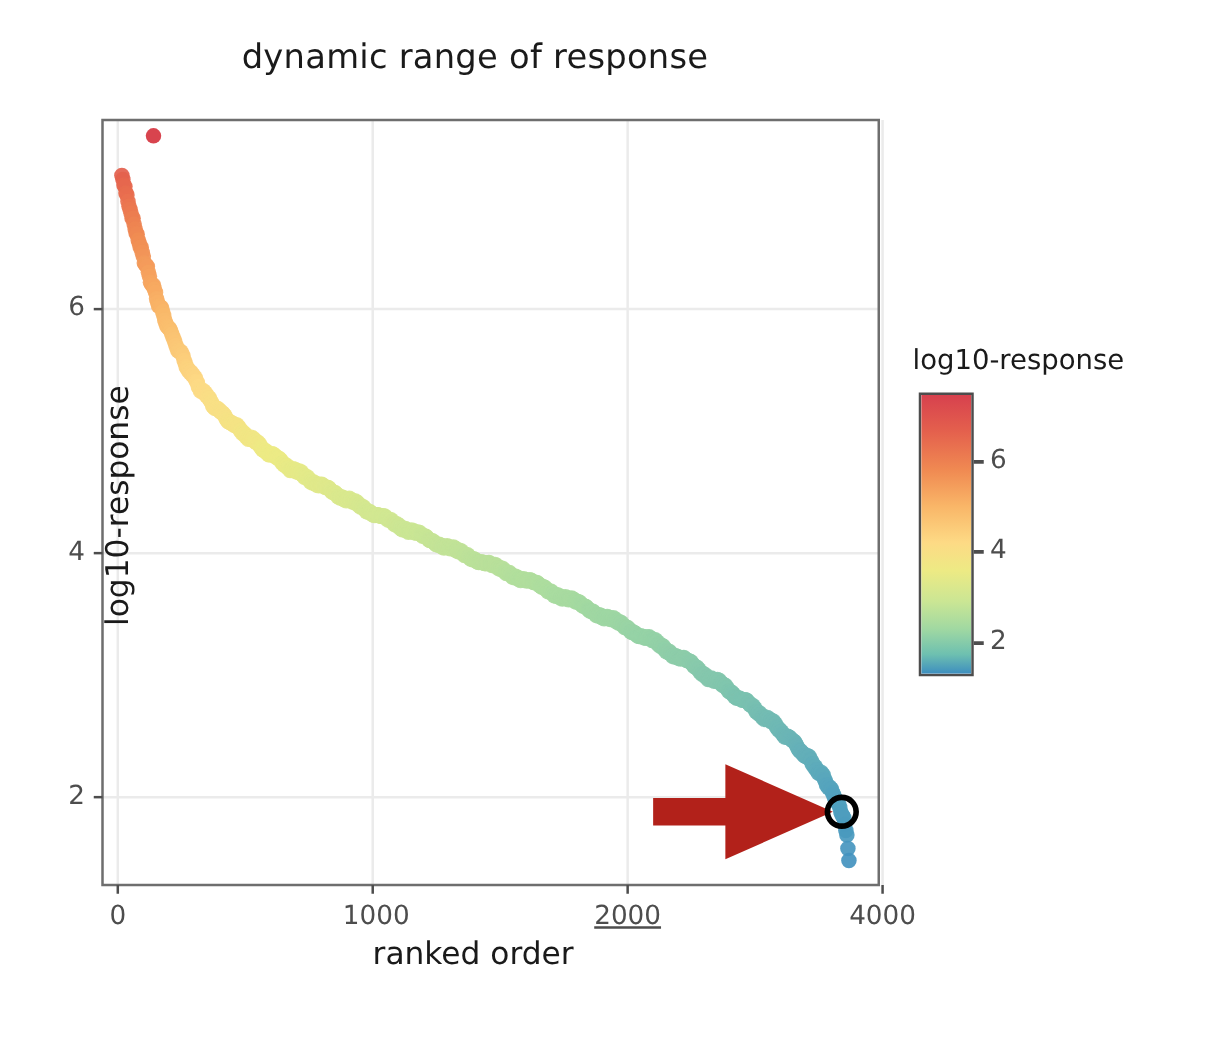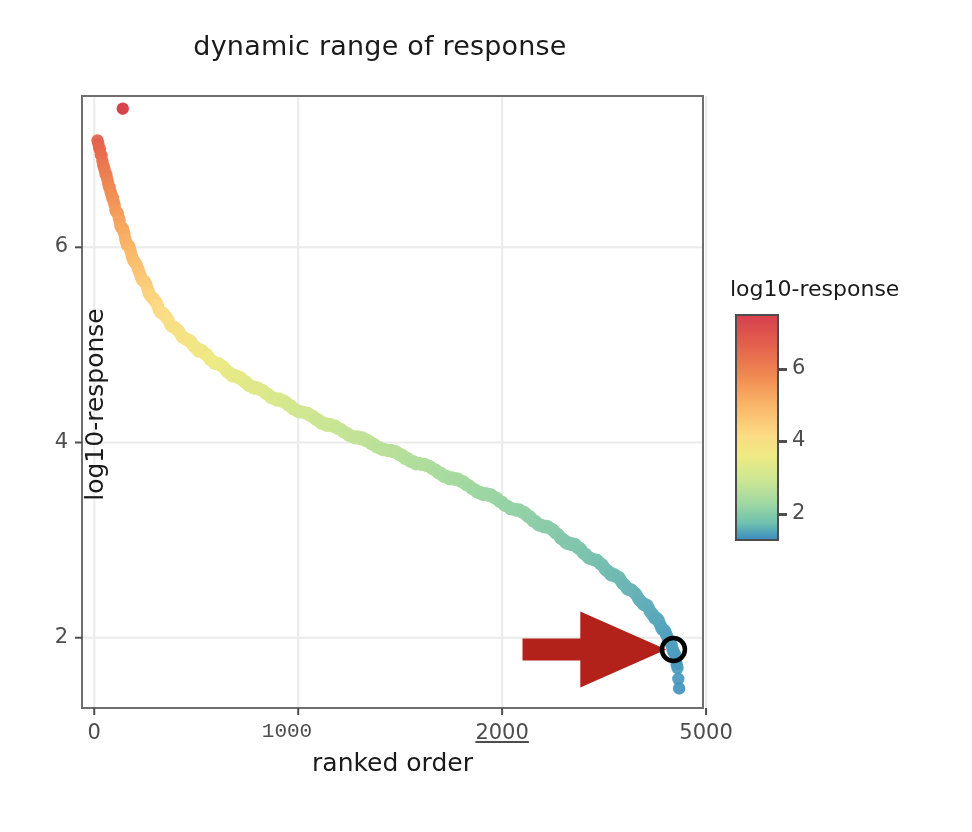--- a/index.html
+++ b/index.html
@@ -7,21 +7,21 @@
     width:972px;height:832px;background:#ffffff;
     font-family:"DejaVu Sans", sans-serif;
     overflow:hidden;position:relative;
   }
   #stage{position:absolute;left:0;top:0;width:940px;height:832px;}
   .title{
     position:absolute;left:0;top:30px;width:760px;text-align:center;
     font-size:27px;color:#1a1a1a;letter-spacing:0.2px;
   }
   .xlab{
-    position:absolute;left:82px;top:748px;width:621px;text-align:center;
+    position:absolute;left:68px;top:748px;width:621px;text-align:center;
     font-size:25px;color:#1a1a1a;
   }
   .ylab{
     position:absolute;left:-86px;top:390px;width:360px;text-align:center;
     font-size:25px;color:#1a1a1a;
     transform:rotate(-90deg);transform-origin:center center;
   }
   .tick-text{position:absolute;font-size:21px;color:#4d4d4d;}
   .xt{text-align:center;width:90px;}
   .yt{text-align:right;width:60px;}
@@ -800,23 +800,23 @@
         <circle cx="679.14" cy="688.43" r="6.2" fill="rgb(67,147,191)" fill-opacity="0.92"></circle>
       </g>
     <g id="annot-group">
         <path d="M 522.5123152709359 638.4354066985646 L 580.2906403940887 638.4354066985646 L 580.2906403940887 611.4354066985646 L 666.2906403940887 649.4354066985646 L 580.2906403940887 687.4354066985646 L 580.2906403940887 660.4354066985646 L 522.5123152709359 660.4354066985646 Z" fill="#b2211a"></path>
         <circle cx="673.4285714285714" cy="649.4354066985646" r="11.5" fill="none" stroke="#000000" stroke-width="4.5"></circle>
       </g>
   </svg>
 
   <div id="xtick-labels">
       <div class="tick-text xt" style="left: 49.2365px; top: 720px;">0</div>
-      <div class="tick-text xt" style="left: 242px; top: 720px; font-family: Liberation Mono, monospace;">1000</div>
+      <div class="tick-text xt" style="left: 256px; top: 720px;">1000</div>
       <div class="tick-text xt" style="left: 457.118px; top: 720px; text-decoration: underline;">2000</div>
-      <div class="tick-text xt" style="left: 661.059px; top: 720px;">5000</div>
+      <div class="tick-text xt" style="left: 661.059px; top: 720px;">4000</div>
     </div>
   <div id="ytick-labels">
       <div class="tick-text yt" style="left: 8px; top: 233.292px;">6</div>
       <div class="tick-text yt" style="left: 8px; top: 428.507px;">4</div>
       <div class="tick-text yt" style="left: 8px; top: 623.722px;">2</div>
     </div>
 
   <div class="xlab">ranked order</div>
   <div class="ylab">log10-response</div>
 

